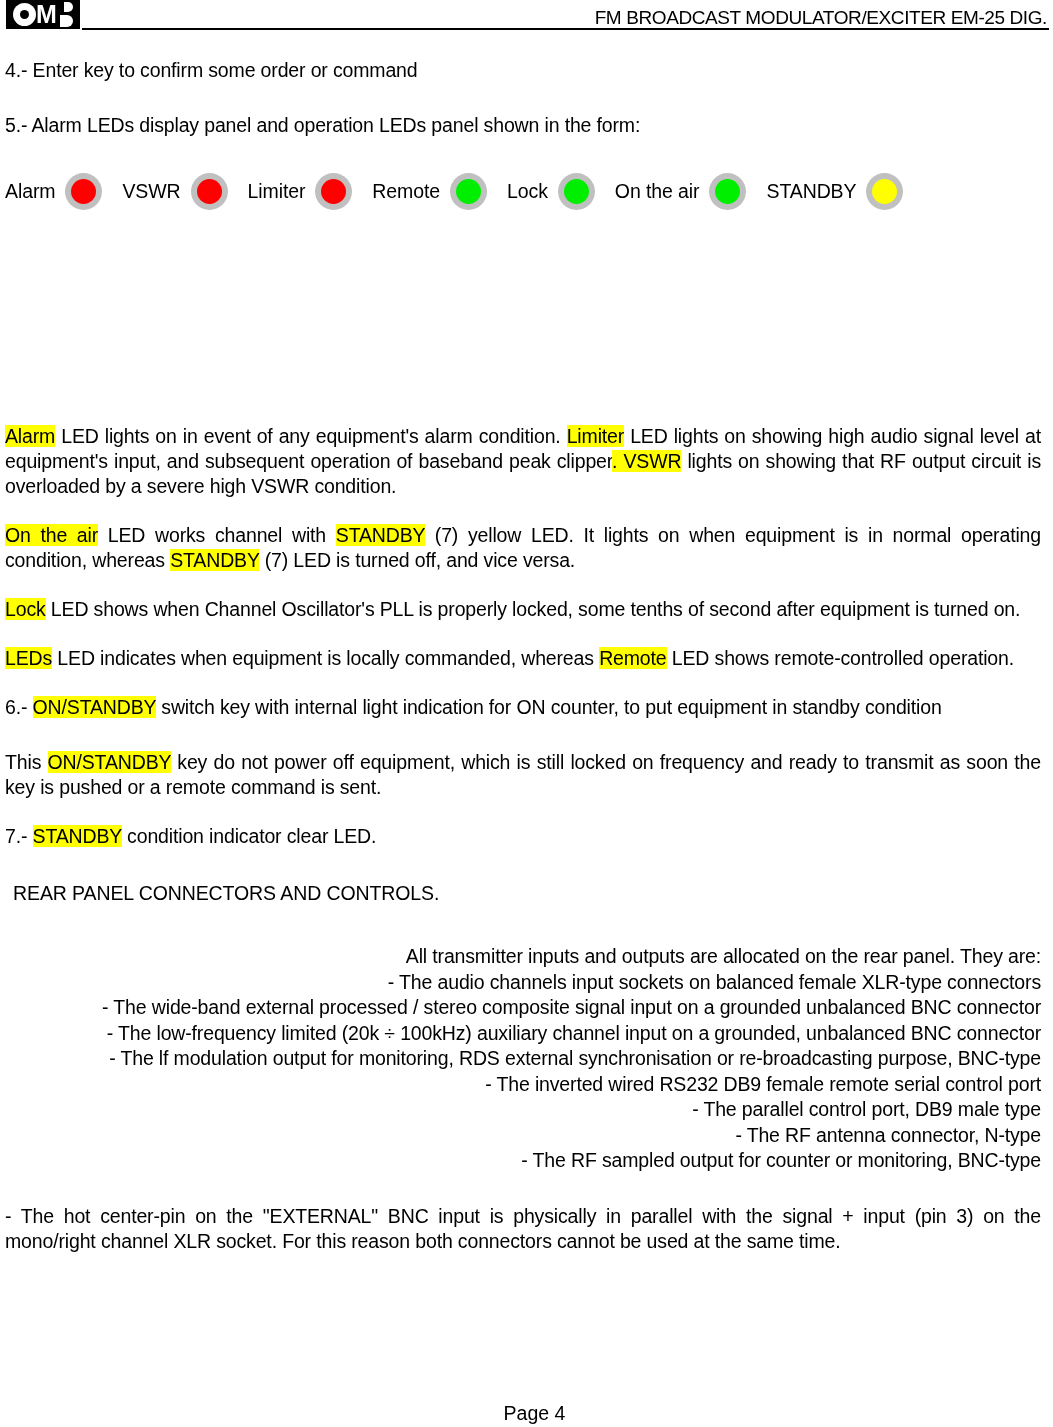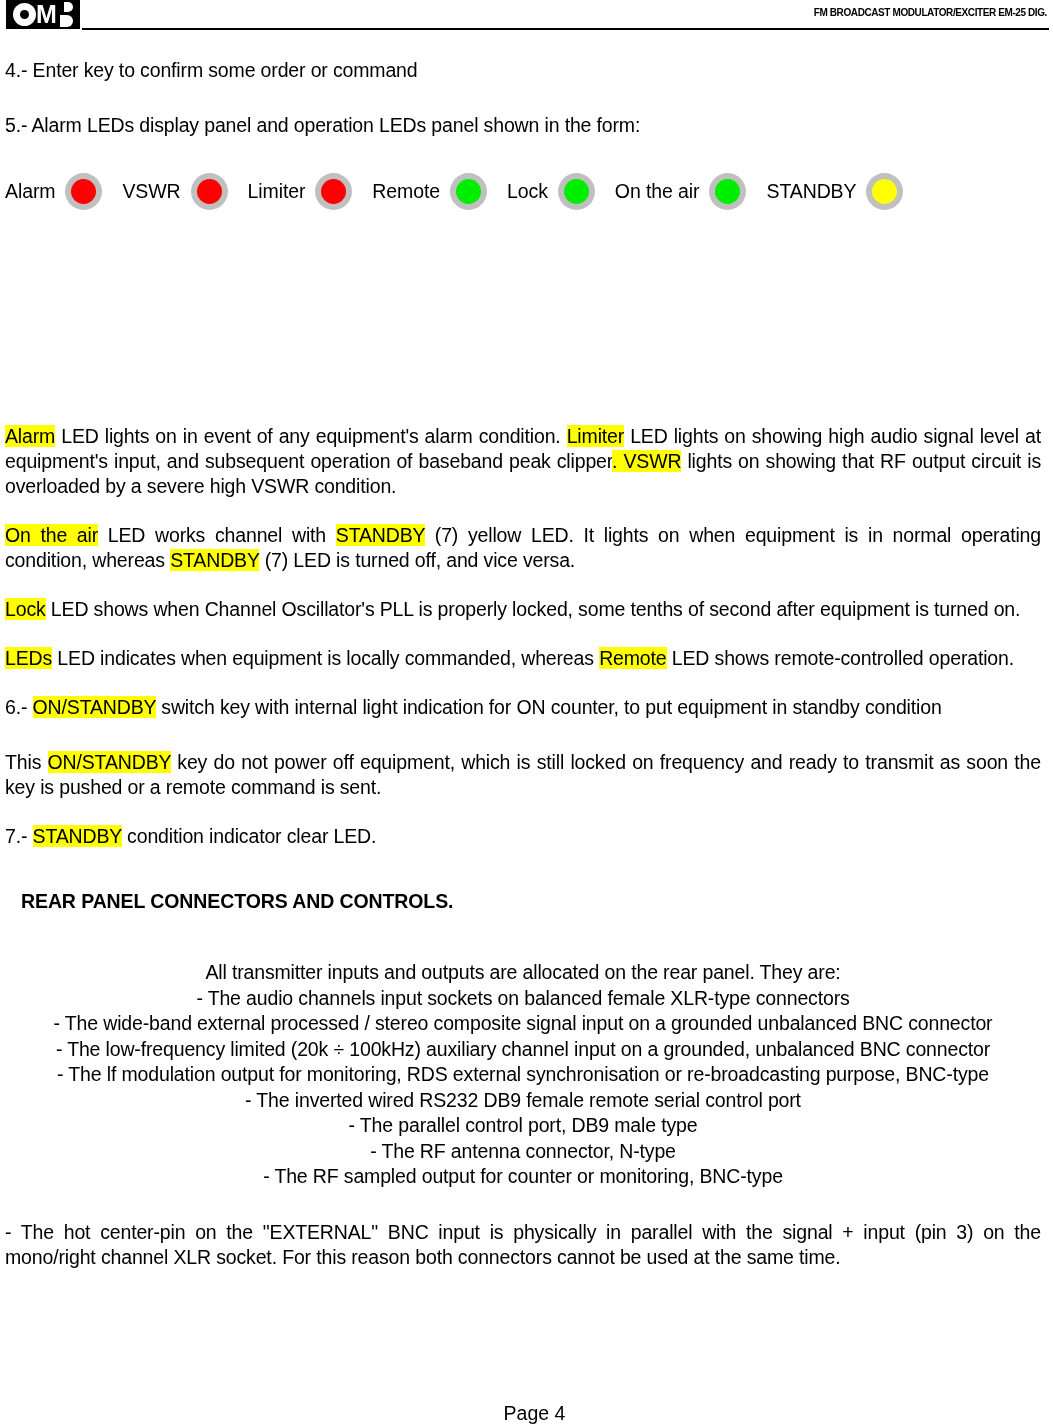--- a/index.html
+++ b/index.html
@@ -102,22 +102,22 @@
     left: 82px;
     right: 4px;
     top: 28px;
     height: 2px;
     background: #000000;
   }
   .header-title {
     position: absolute;
     right: 6px;
     top: 7px;
-    font-size: 10px;
-    font-weight: bold;
+    font-size: 19px;
+    font-weight: normal;
     letter-spacing: -0.4px;
     white-space: nowrap;
   }
 
   
   .page {
     padding: 0 12px 0 5px;
   }
   p.doc {
     margin: 0;
@@ -135,30 +135,30 @@
 
   mark.hl {
     background: #ffff00;
     color: #000000;
     padding: 0;
   }
 
   .sect-head {
     font-size: 19.5px;
     line-height: 25px;
-    font-weight: bold;
-    margin: 16px;
+    font-weight: normal;
+    margin: 8px;
     letter-spacing: -0.1px;
   }
 
   .list-line {
     font-size: 19.5px;
     line-height: 25.5px;
     margin: 0;
-    text-align: center;
+    text-align: right;
     letter-spacing: -0.15px;
     white-space: nowrap;
   }
 
   
   .led-row {
     display: flex;
     align-items: center;
     font-size: 19.5px;
     white-space: nowrap;

